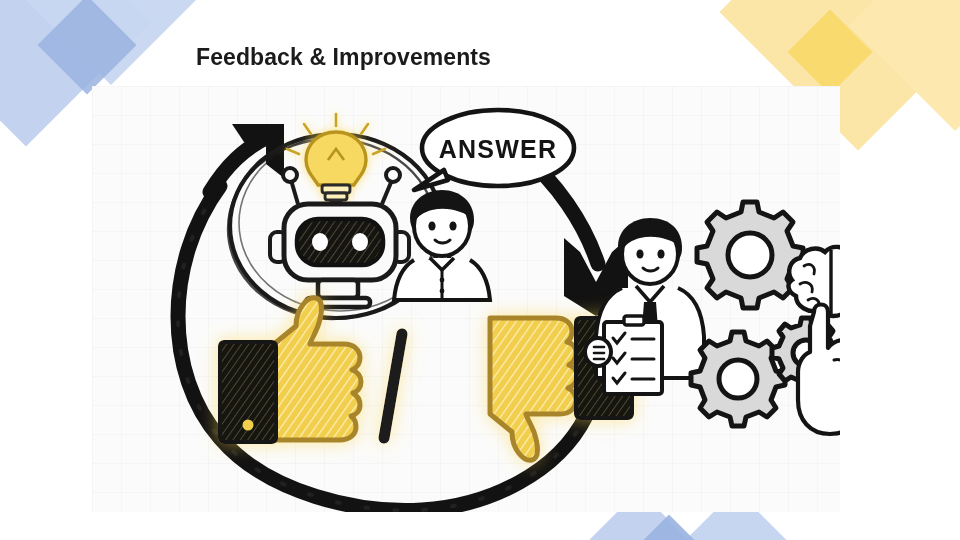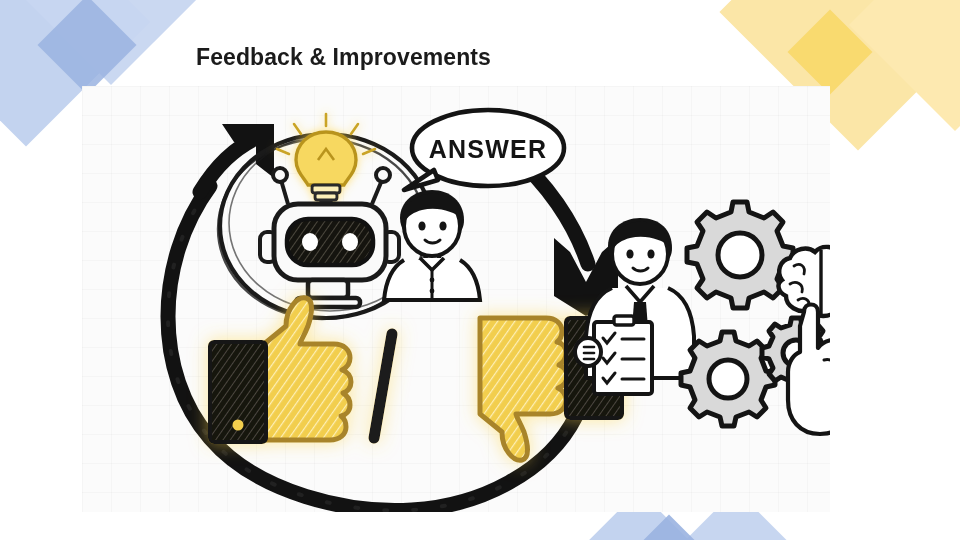--- a/index.html
+++ b/index.html
@@ -34,21 +34,21 @@
 
   
   .title{
     position:absolute;left:196px;top:44px;
     font-size:23px;font-weight:bold;color:#1b1b1b;
     letter-spacing:.1px;white-space:nowrap;text-align:center;
   }
 
   
   .panel{
-    position:absolute;left:82px;top:86px;width:748px;height:426px;
+    position:absolute;left:92px;top:86px;width:748px;height:426px;
     background:#fbfbfb;
     background-image:
       linear-gradient(to right, rgba(0,0,0,.022) 1px, transparent 1px),
       linear-gradient(to bottom, rgba(0,0,0,.022) 1px, transparent 1px);
     background-size:29px 29px;
   }
   .panel svg{position:absolute;left:0;top:0;width:100%;height:100%;}
 </style>
 </head>
 <body>

